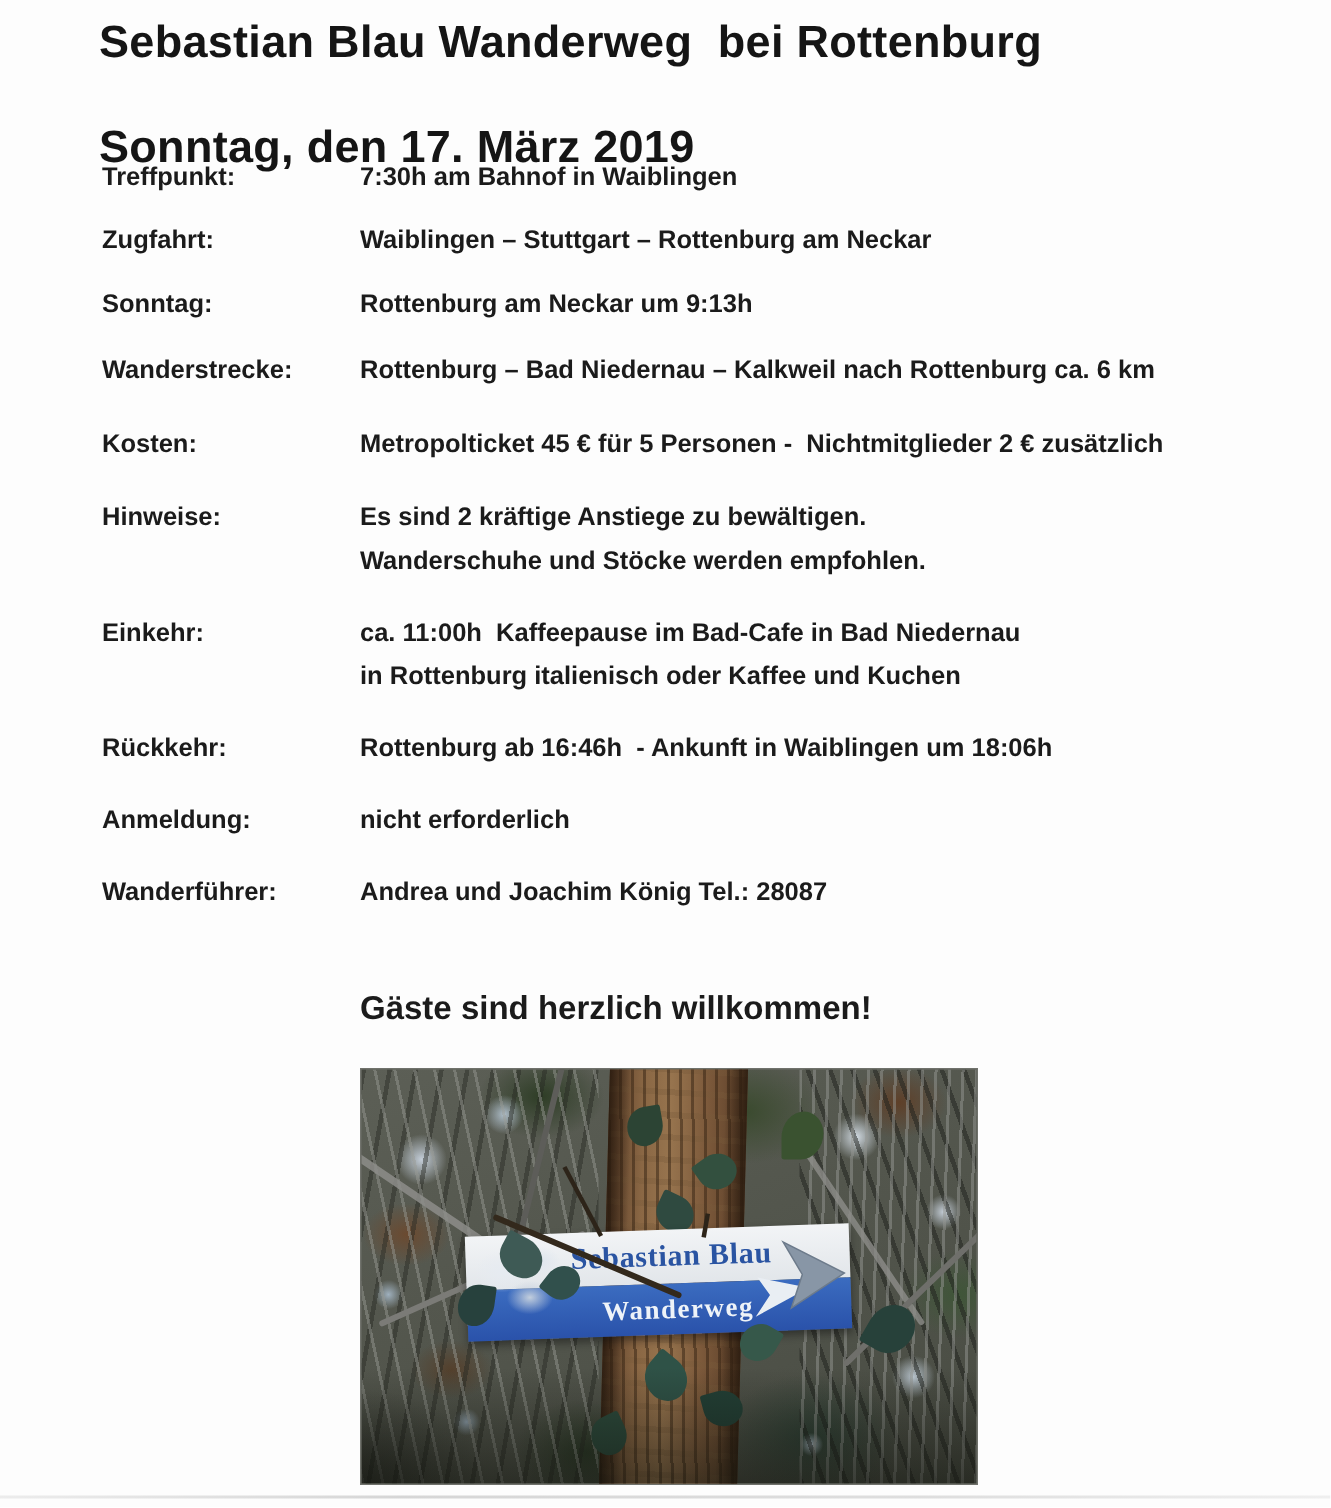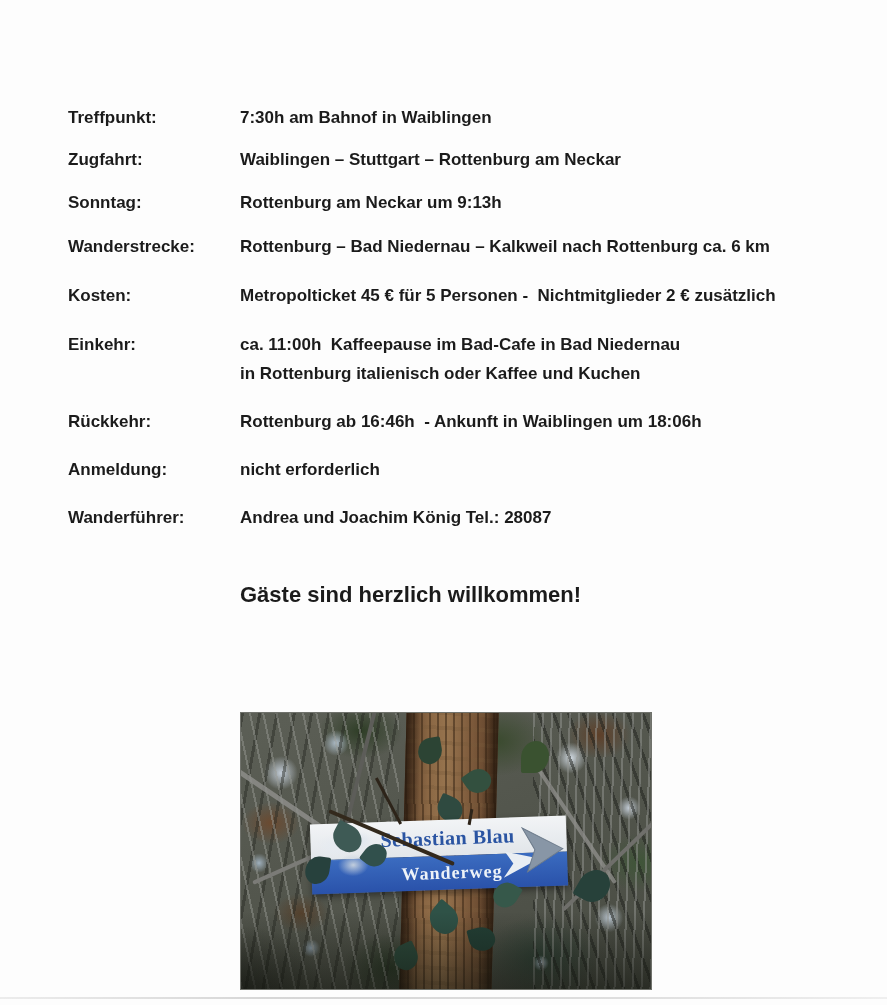--- a/index.html
+++ b/index.html
@@ -141,20 +141,22 @@
 
   
   .scan-line { position: absolute; left: 0; top: 997px; width: 887px; height: 2px;
     background: linear-gradient(90deg, #ececec, #d6d6d6 30%, #dedede 70%, #efefef); }
 </style>
 </head>
 <body>
 
 <div class="page">
 
+  <h1 class="title"><span>Sebastian Blau Wanderweg  bei Rottenburg</span><br>
+<span>Sonntag, den 17. März 2019</span></h1>
 
   <div class="rows">
     <div class="row">
       <span class="lbl">Treffpunkt:</span>
       <span class="val">7:30h am Bahnof in Waiblingen</span>
     </div>
     <div class="row">
       <span class="lbl">Zugfahrt:</span>
       <span class="val">Waiblingen – Stuttgart – Rottenburg am Neckar</span>
     </div>
@@ -162,20 +164,25 @@
       <span class="lbl">Sonntag:</span>
       <span class="val">Rottenburg am Neckar um 9:13h</span>
     </div>
     <div class="row">
       <span class="lbl">Wanderstrecke:</span>
       <span class="val">Rottenburg – Bad Niedernau – Kalkweil nach Rottenburg ca. 6 km</span>
     </div>
     <div class="row">
       <span class="lbl">Kosten:</span>
       <span class="val">Metropolticket 45 € für 5 Personen -  Nichtmitglieder 2 € zusätzlich</span>
+    </div>
+    <div class="row">
+      <span class="lbl">Hinweise:</span>
+      <span class="val">Es sind 2 kräftige Anstiege zu bewältigen.
+Wanderschuhe und Stöcke werden empfohlen.</span>
     </div>
     <div class="row">
       <span class="lbl">Einkehr:</span>
       <span class="val">ca. 11:00h  Kaffeepause im Bad-Cafe in Bad Niedernau
 in Rottenburg italienisch oder Kaffee und Kuchen</span>
     </div>
     <div class="row">
       <span class="lbl">Rückkehr:</span>
       <span class="val">Rottenburg ab 16:46h  - Ankunft in Waiblingen um 18:06h</span>
     </div>

